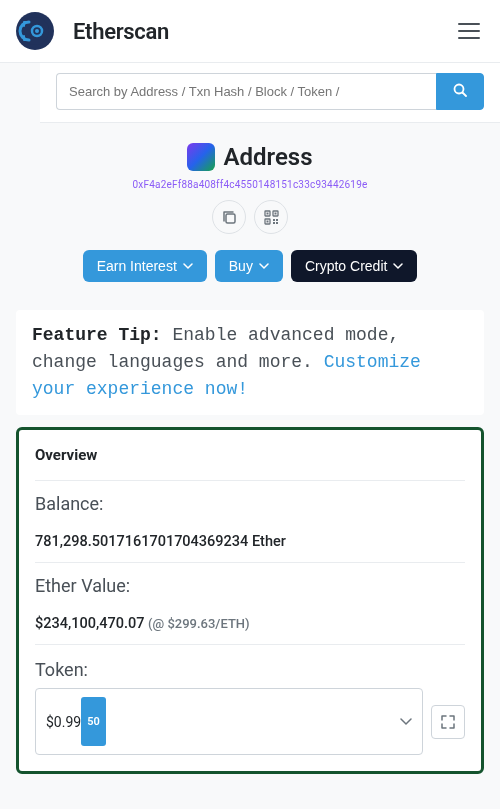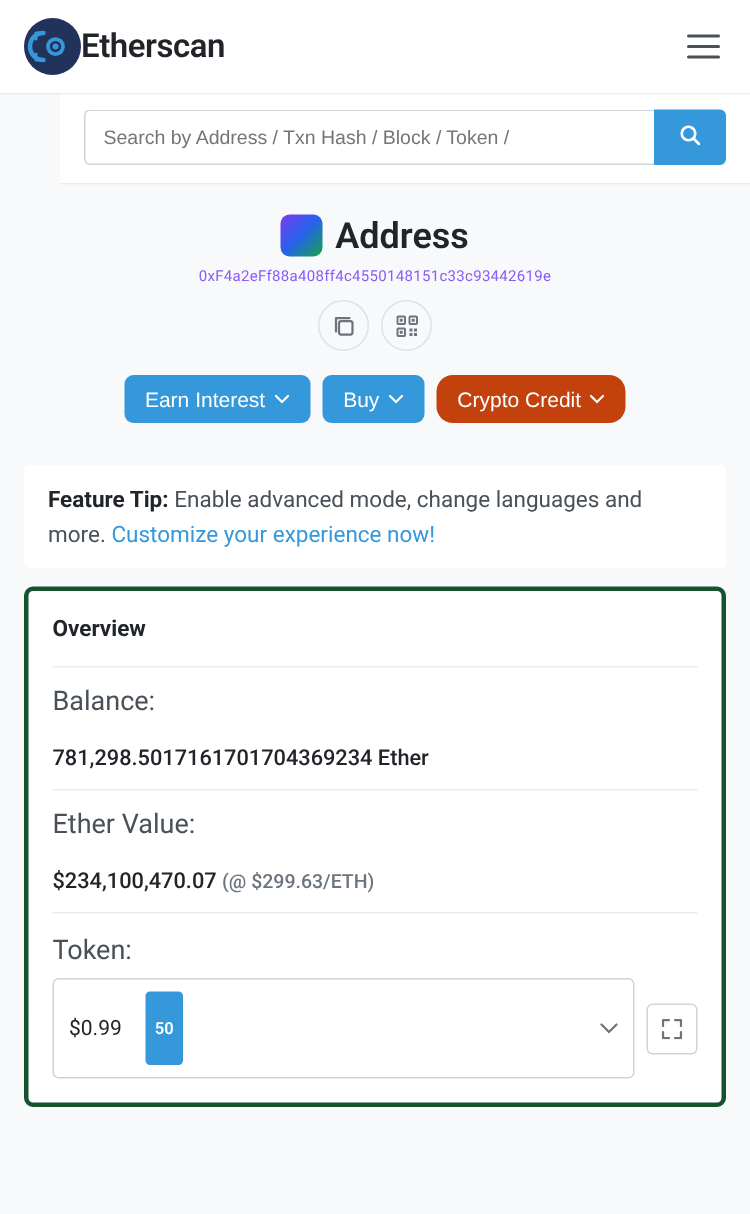--- a/index.html
+++ b/index.html
@@ -17,21 +17,21 @@
       background: #fff;
       display: flex;
       align-items: center;
       justify-content: space-between;
       padding: 12px 16px;
       border-bottom: 1px solid #e9ecef;
     }
     .logo-area {
       display: flex;
       align-items: center;
-      gap: 0;
+      gap: 19px;
     }
     .logo-icon {
       width: 38px;
       height: 38px;
     }
     .logo-text {
       font-size: 22px;
       font-weight: 600;
       color: #212529;
       letter-spacing: -0.3px;
@@ -156,37 +156,37 @@
       font-weight: 500;
       color: #fff;
     }
     .btn-buy {
       background: #3498db;
     }
     .btn-earn {
       background: #3498db;
     }
     .btn-credit {
-      background: #c2410c;
-      border-radius: 11px;
+      background: #0f172a;
     }
     .btn-dropdown svg {
       width: 10px;
       height: 10px;
     }
 
     
     .feature-tip {
       background: #fff;
       padding: 12px 16px;
       margin: 12px 0;
-      font-size: 15px;
+      font-size: 18px;
       color: #495057;
       line-height: 1.5;
       border-radius: 4px;
+      font-family: Liberation Mono, monospace;
     }
     .feature-tip .bold {
       font-weight: 700;
       color: #212529;
     }
     .feature-tip .link {
       color: #3498db;
       cursor: pointer;
     }
 
@@ -243,21 +243,21 @@
       font-size: 14px;
       background: #fff;
       display: flex;
       align-items: center;
       justify-content: space-between;
       cursor: pointer;
     }
     .token-select-left {
       display: flex;
       align-items: center;
-      gap: 16px;
+      gap: 0;
     }
     .token-badge {
       background: #3498db;
       color: #fff;
       font-size: 11px;
       font-weight: 600;
       padding: 18px 6px;
       border-radius: 3px;
     }
     .token-value {

